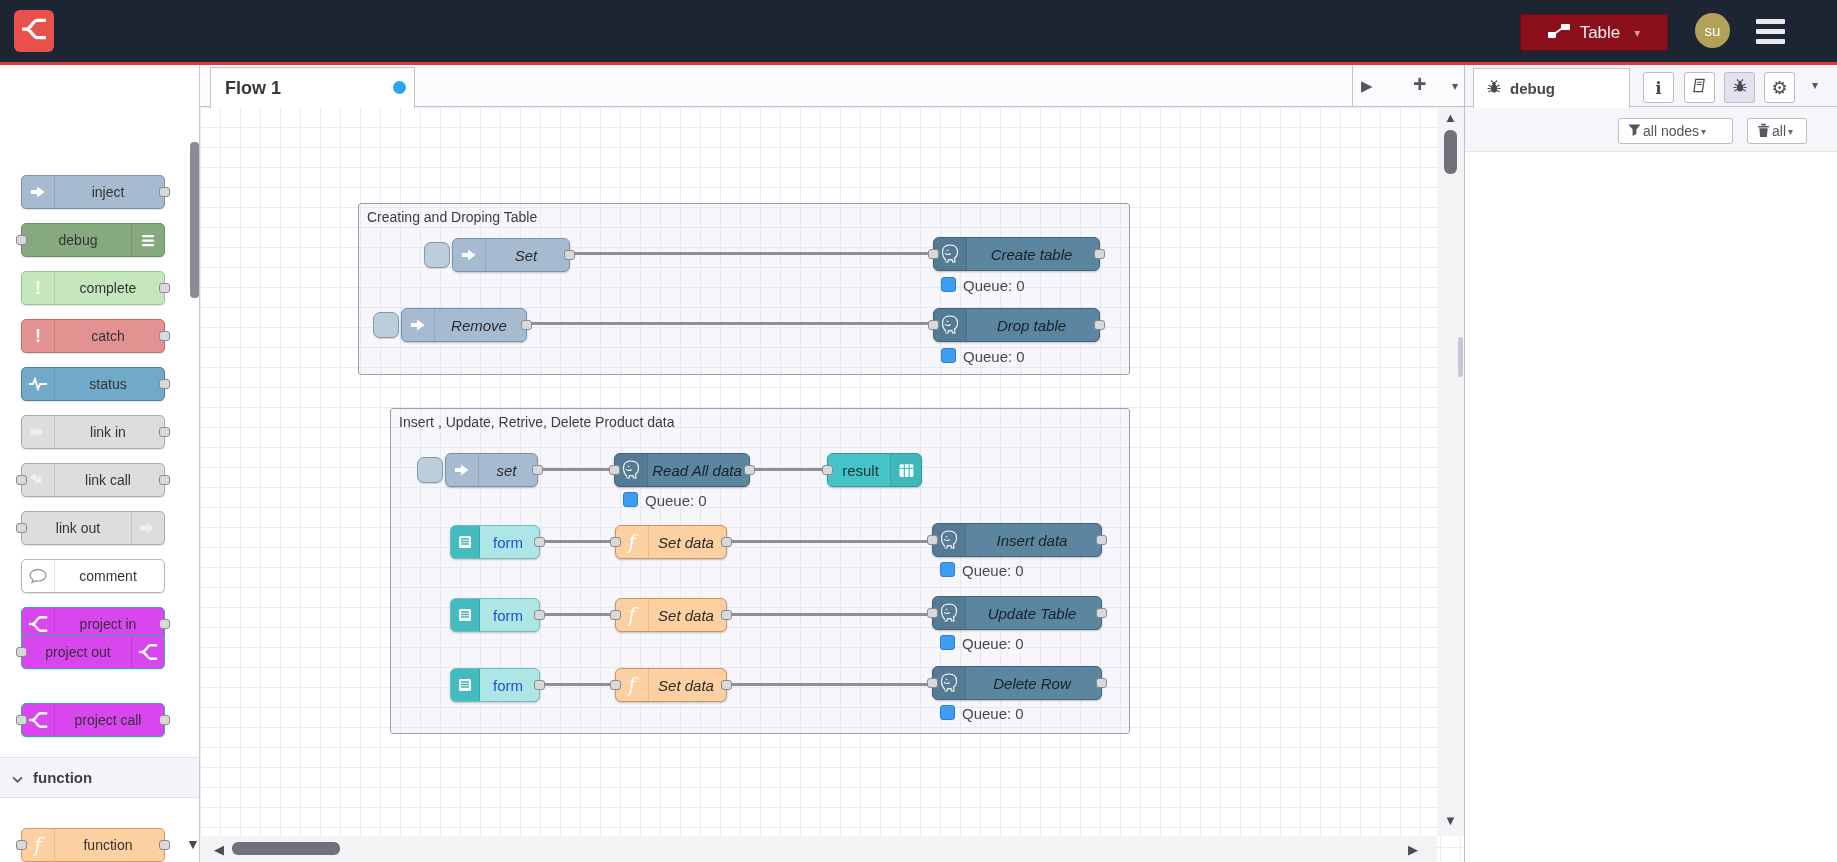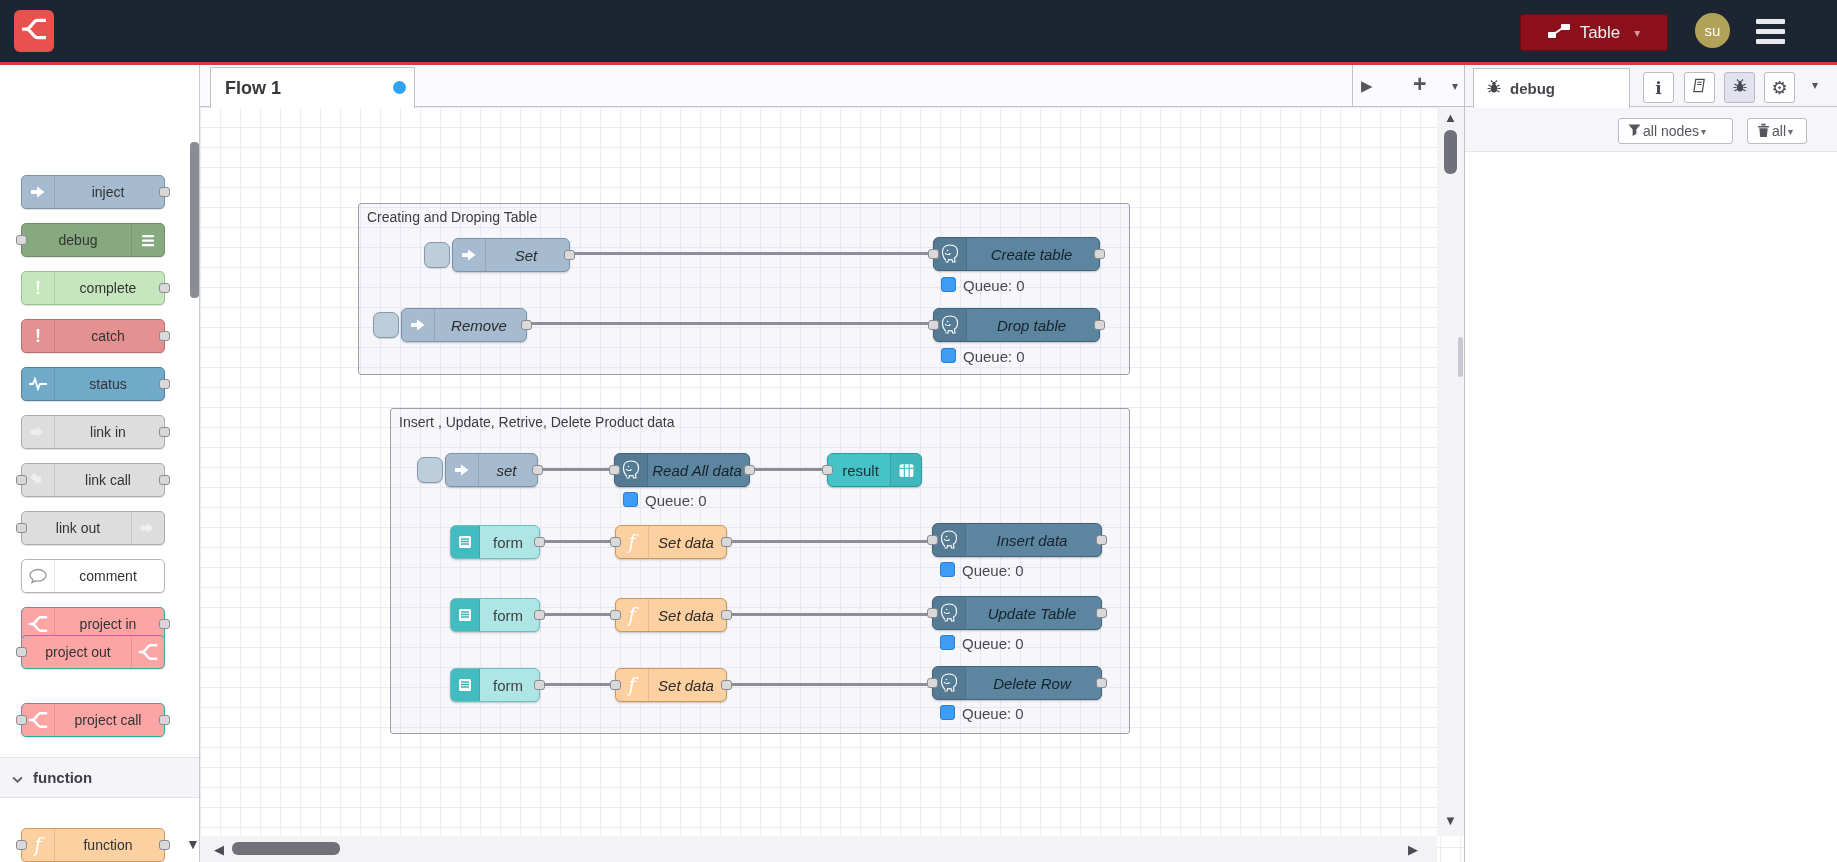--- a/index.html
+++ b/index.html
@@ -44,21 +44,21 @@
   .bang{font-weight:800;font-size:18px;color:#fff;}
   .serifF{font-family:"DejaVu Serif",serif;font-style:italic;font-size:20px;color:#fff;line-height:1;}
   
   .p-inject{background:#a6bbcf;border-color:#7b93a8;}
   .p-debug{background:#87a980;border-color:#6e9066;}
   .p-complete{background:#c6e7bd;border-color:#97c48d;}
   .p-catch{background:#e49191;border-color:#bf6e6e;}
   .p-status{background:#71aac8;border-color:#527fa0;}
   .p-link{background:#dddddd;border-color:#aaaab0;}
   .p-comment{background:#ffffff;border-color:#b5b5bc;}
-  .p-project{background:#fca5a5;border-color:#2fae9f;}
+  .p-project{background:#d946ef;border-color:#2fae9f;}
   .p-fn{background:#fdd0a2;border-color:#d39a57;}
   #pal-thumb{position:absolute;left:190px;top:142px;width:9px;height:156px;background:#8b8b94;border-radius:4px;}
   #pal-down{position:absolute;left:186px;top:836px;font-size:14px;color:#4a4a52;}
 
   
   #tabbar{position:absolute;left:200px;top:65px;width:1265px;height:42px;background:#fbfbfd;border-bottom:1px solid #c3c3cc;box-sizing:border-box;}
   #flowtab{position:absolute;left:210px;top:67px;width:205px;height:41px;background:#fff;border:1px solid #c3c3cc;border-bottom:none;
            box-sizing:border-box;display:flex;align-items:center;padding-left:14px;z-index:2;cursor:pointer;}
   #flowtab .tlbl{font-size:18px;font-weight:600;color:#383838;}
   #flowdot{position:absolute;right:8px;top:50%;margin-top:-7px;width:13px;height:13px;border-radius:50%;background:#2da3f2;}
@@ -71,21 +71,21 @@
           background-size:20px 20px;}
   .group{position:absolute;border:1px solid #9e9ea9;border-radius:3px;background:rgba(226,226,240,.28);z-index:0;}
   .glabel{position:absolute;top:5px;left:8px;font-size:14px;color:#3a3a42;white-space:nowrap;}
   .wire{position:absolute;height:3px;background:#8e8e99;border-radius:2px;z-index:1;}
   .cnode{position:absolute;height:34px;border-radius:6px;border:1px solid;box-sizing:border-box;z-index:2;
          box-shadow:0 1px 2px rgba(0,0,0,.22);font-size:15px;font-style:italic;color:#2b2b2b;cursor:move;}
   .t-inject{background:#a6bbcf;border-color:#7b93a8;}
   .t-pg{background:#5c85a0;border-color:#41637b;color:#16222c;}
   .t-pg .icreg{background:rgba(0,0,0,.07);}
   .t-fn{background:#fdd0a2;border-color:#c9985f;}
-  .t-form{background:#aee6e6;border-color:#6cc0c2;font-style:normal;color:#404040;}
+  .t-form{background:#aee6e6;border-color:#6cc0c2;font-style:normal;color:#1d4ed8;}
   .t-form .icreg{background:#44bbbe;width:28px;}
   .t-form.padl .lb{padding-left:26px;}
   .t-result{background:#45c3c6;border-color:#2a9da0;font-style:normal;color:#13343a;}
   .t-result .icreg{background:rgba(0,0,0,.06);width:30px;}
   .t-result.padr .lb{padding-right:28px;}
   .inj-btn{position:absolute;width:26px;height:26px;border-radius:7px;background:#bccddb;border:1px solid #8499ab;
            box-sizing:border-box;box-shadow:0 1px 1px rgba(0,0,0,.15);z-index:1;cursor:pointer;}
   .nstatus{position:absolute;display:flex;align-items:flex-start;gap:7px;font-size:15px;color:#484851;z-index:2;}
   .sdot{width:15px;height:15px;border-radius:3px;background:#3d9cf4;border:1px solid #2e7fd0;box-sizing:border-box;}
 

